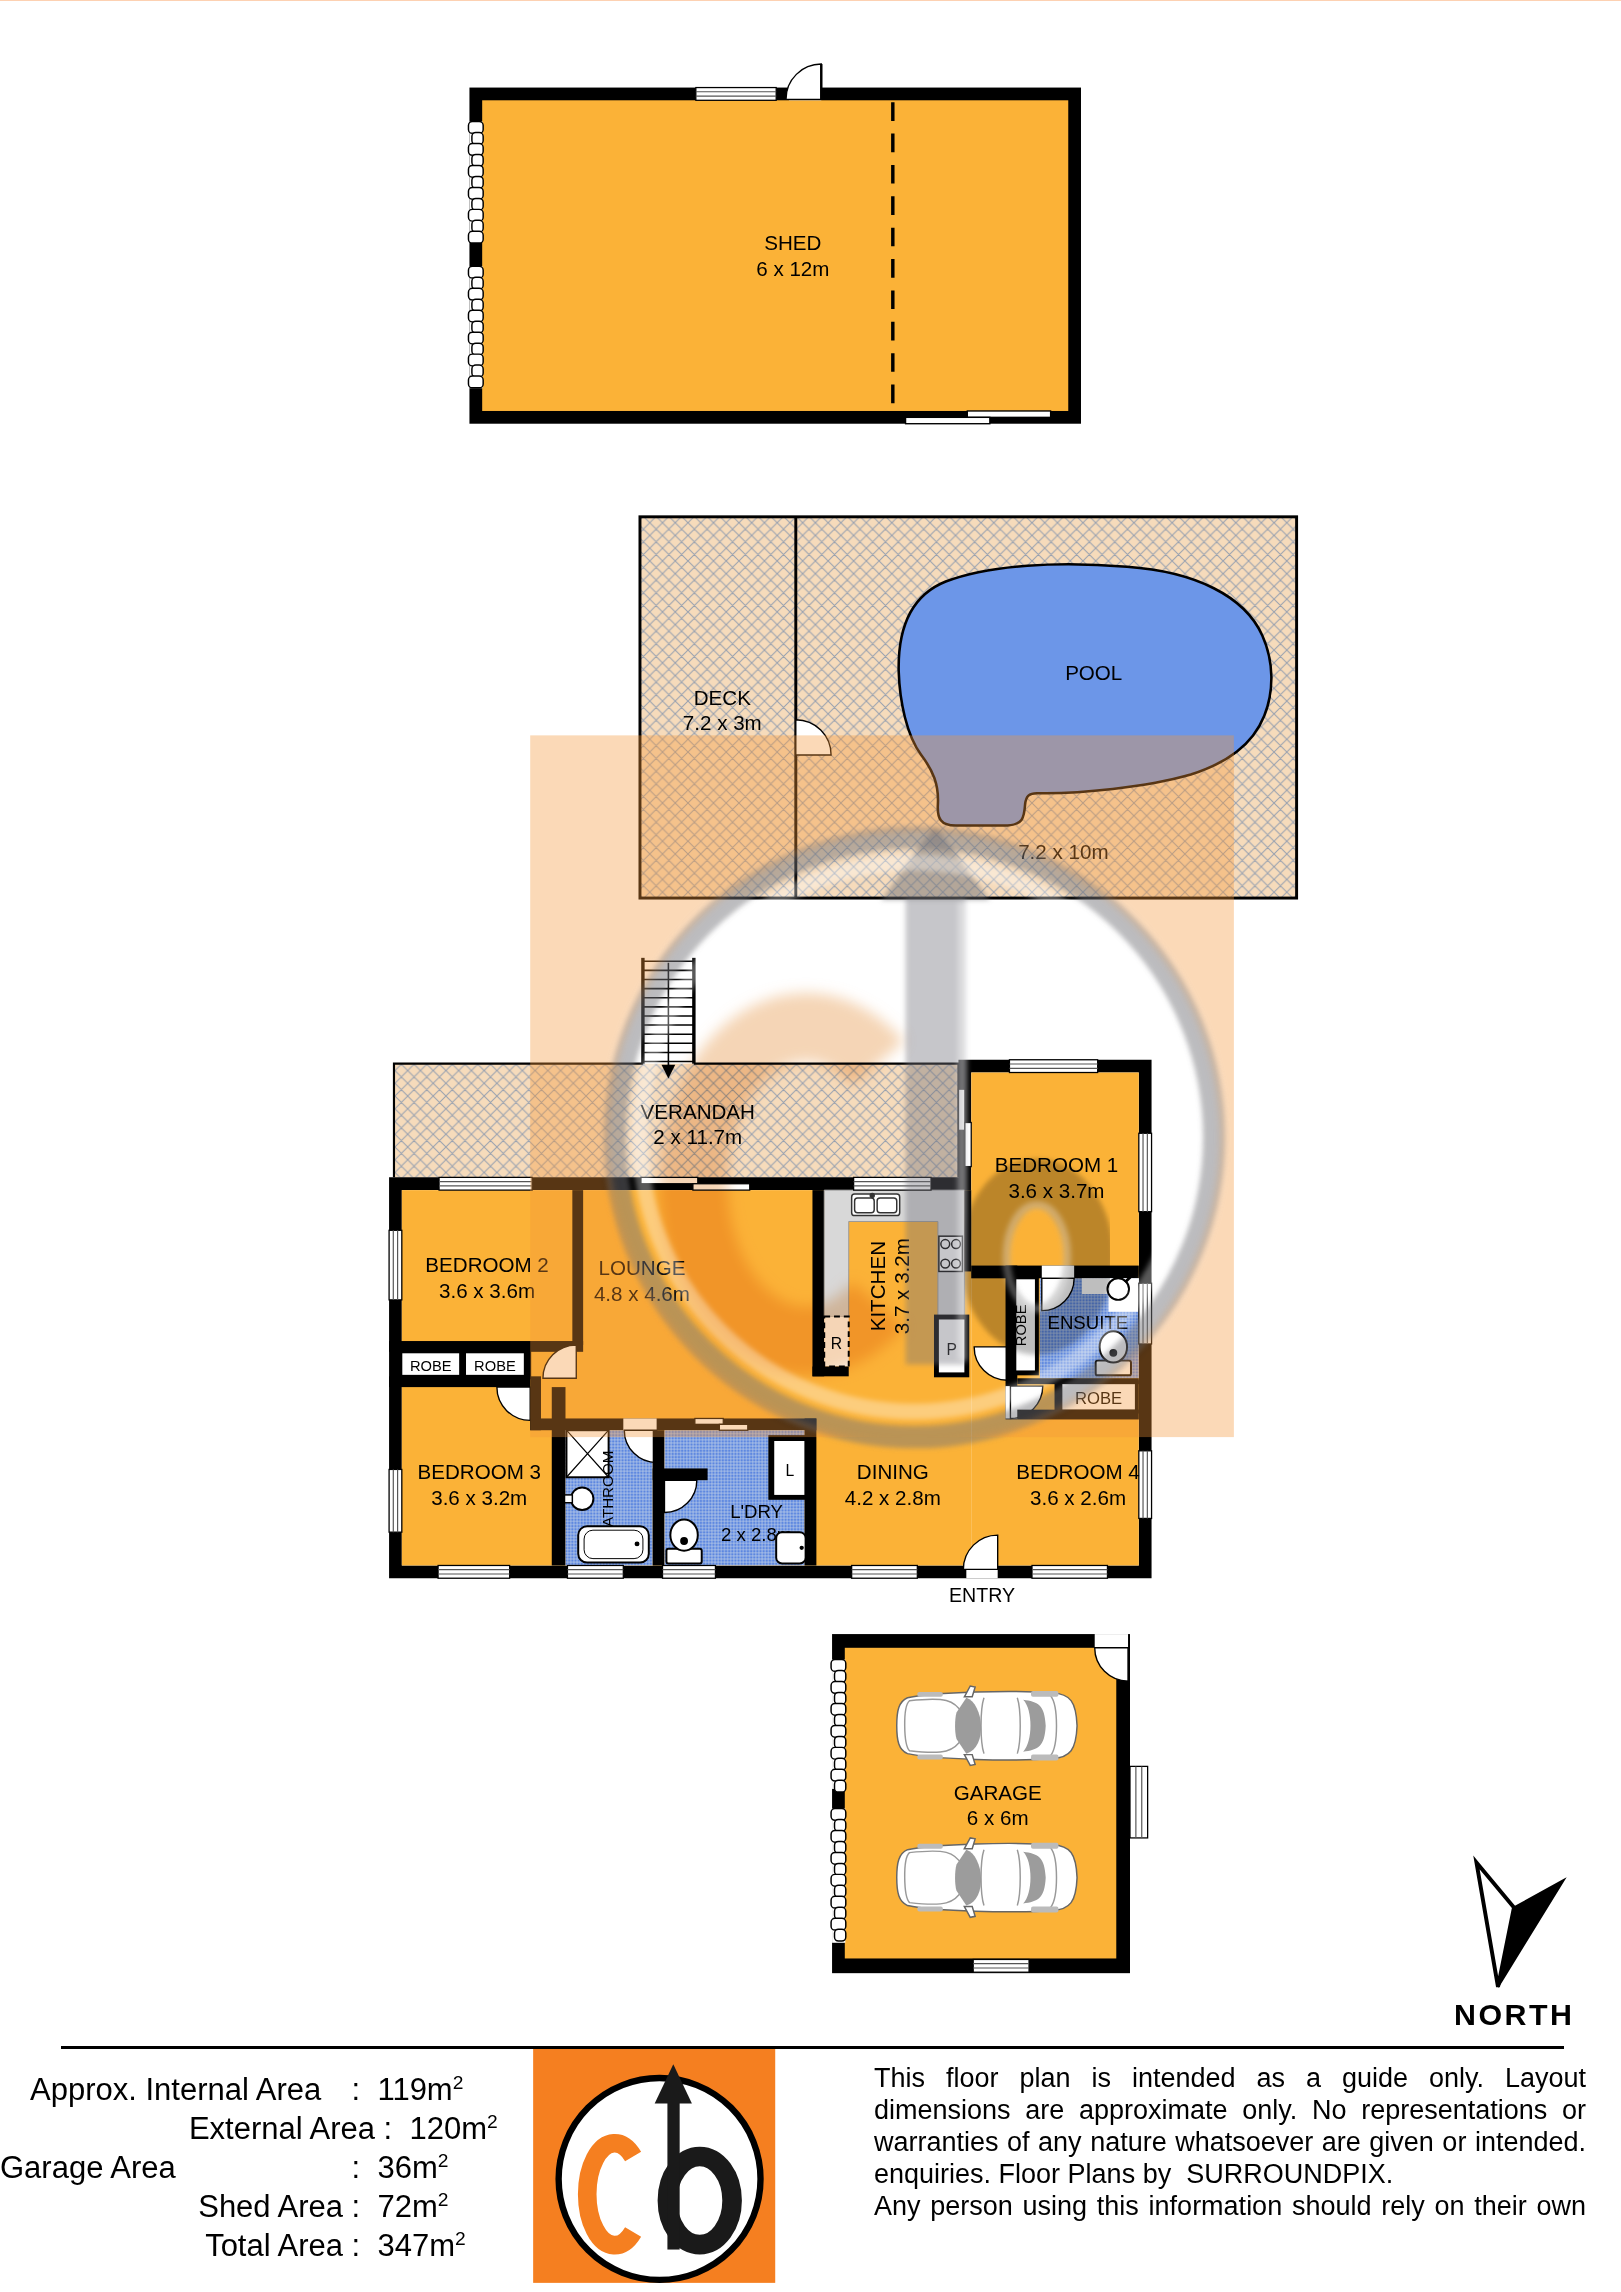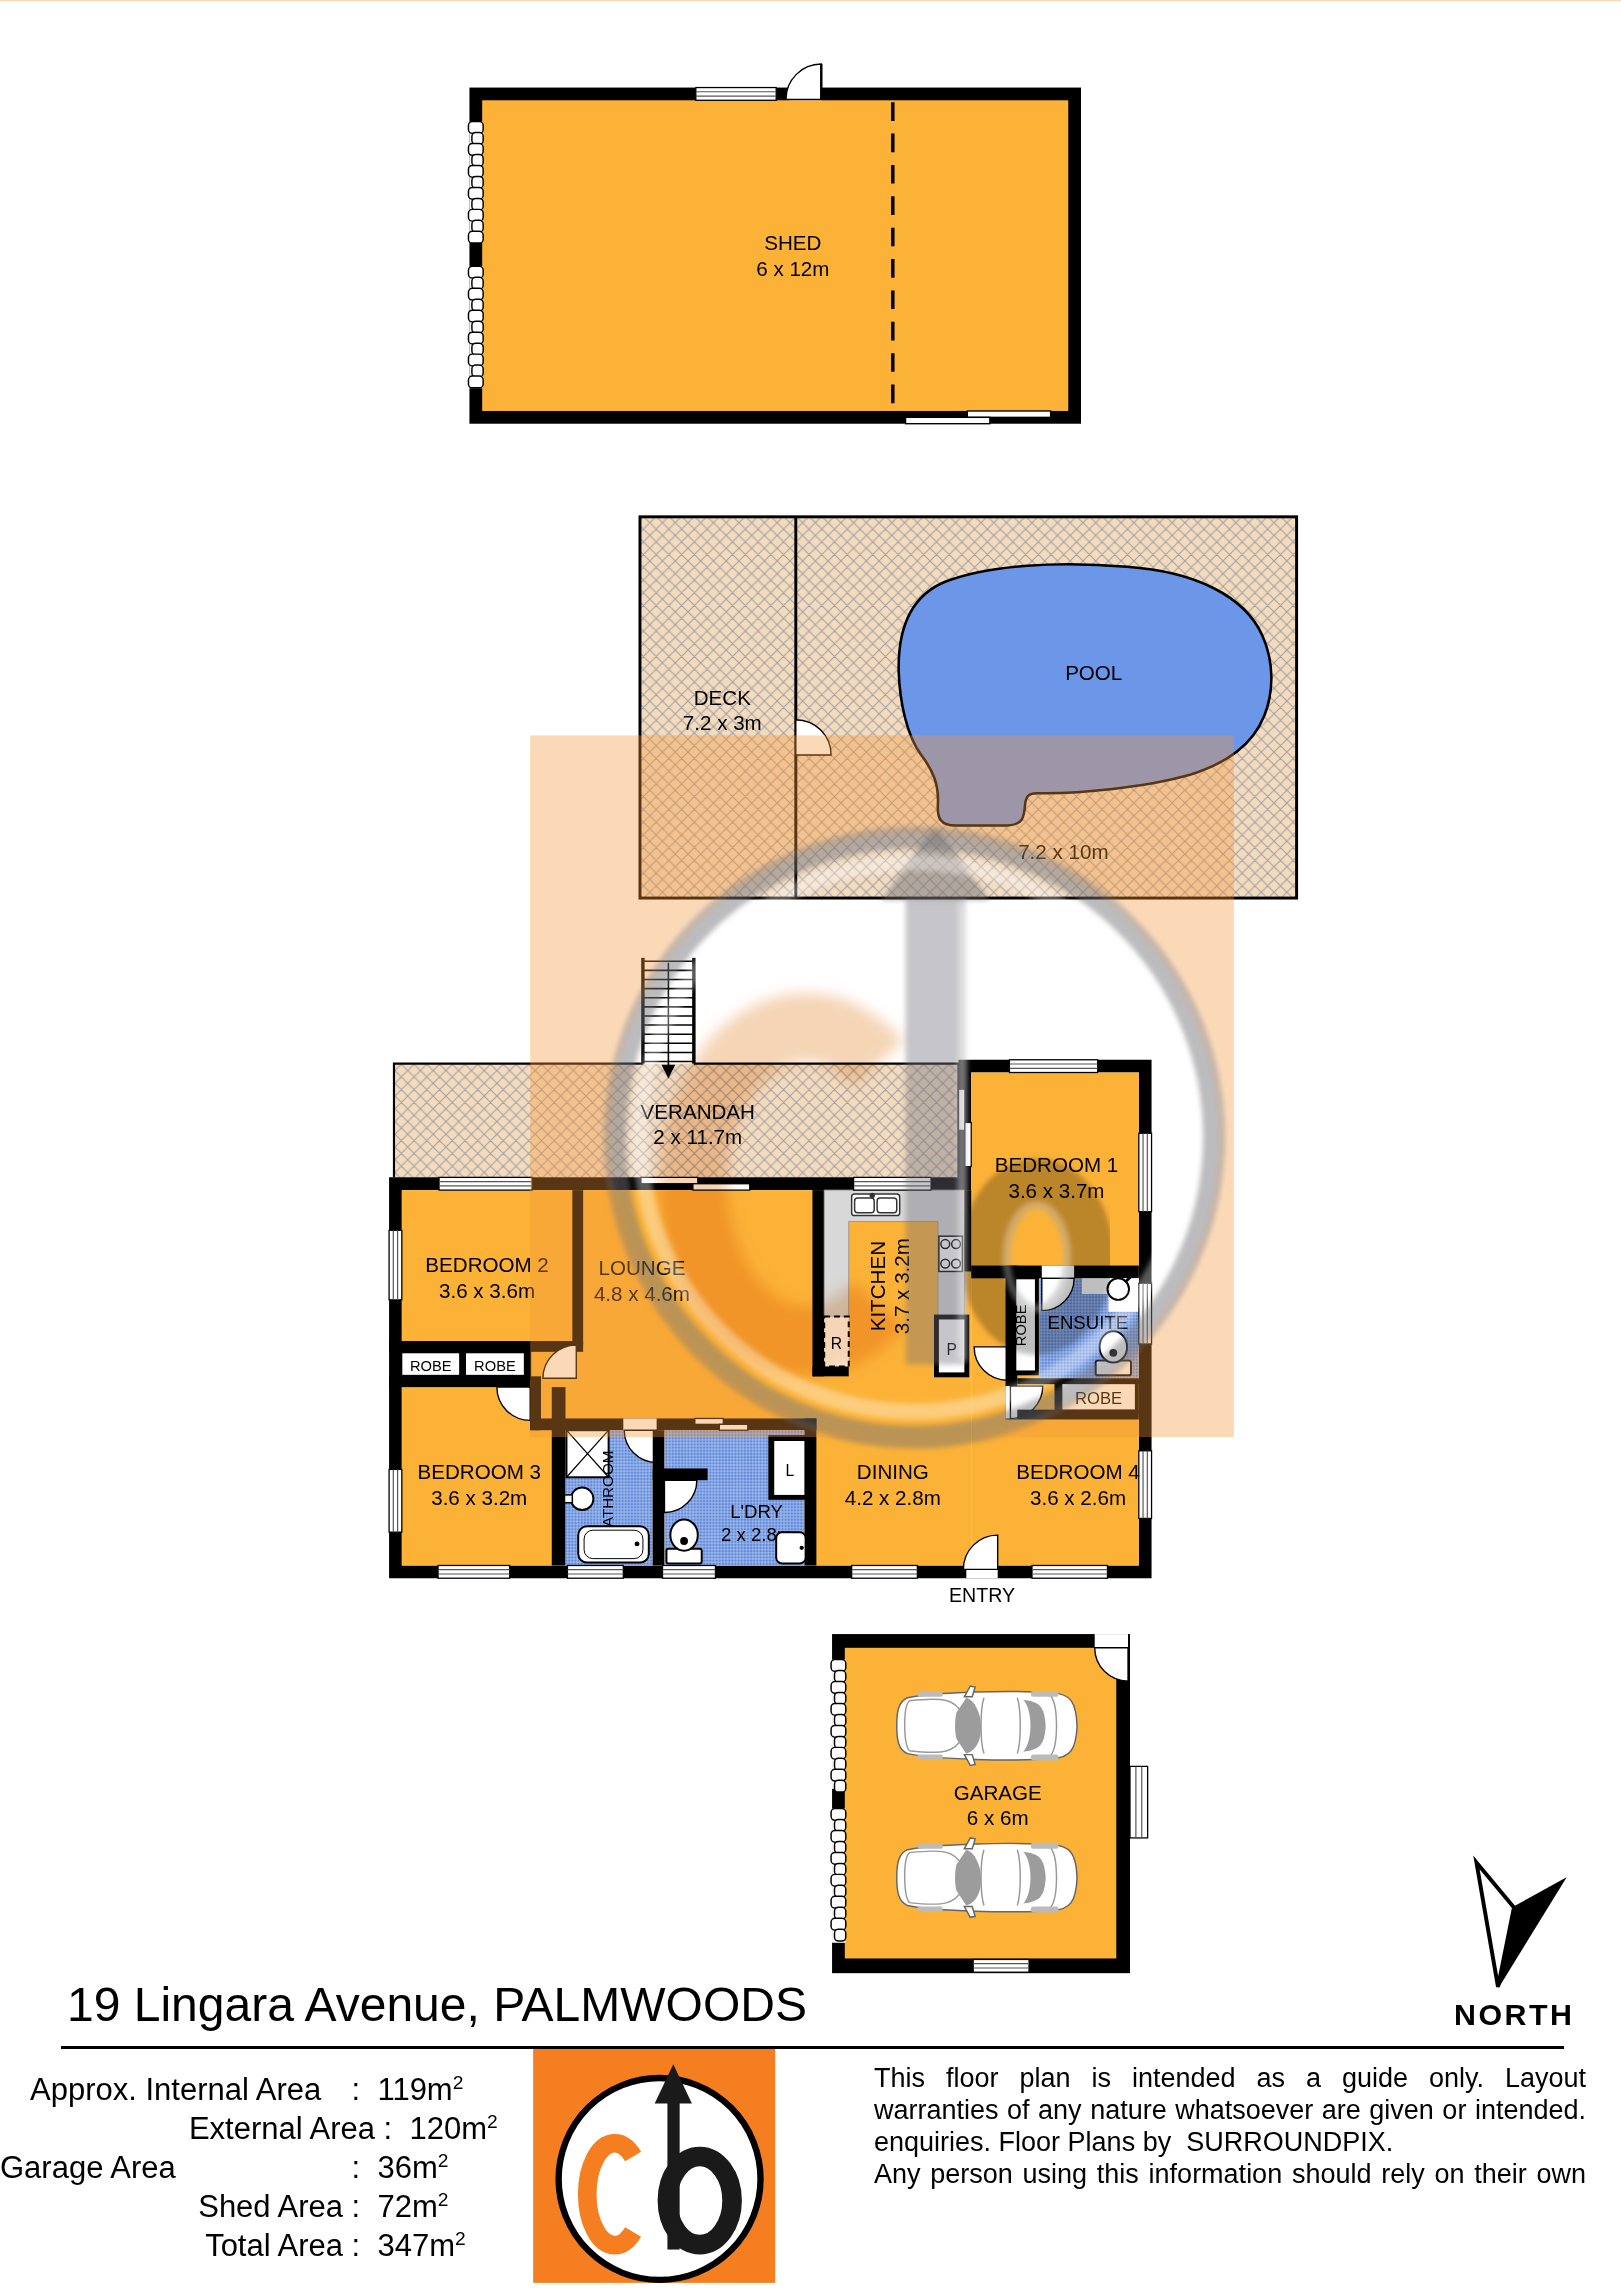--- a/index.html
+++ b/index.html
@@ -518,32 +518,32 @@
 <circle cx="673" cy="2223" r="103" fill="#fff" stroke="#000" stroke-width="6.5"></circle>
 
 <path d="M 646 2200 A 28 52 0 1 0 646 2277" fill="none" stroke="#F57F20" stroke-width="19"></path>
 
 <ellipse cx="714" cy="2245" rx="33" ry="45" fill="none" stroke="#1a1a1a" stroke-width="20"></ellipse>
 <rect x="681" y="2140" width="12.5" height="155" fill="#1a1a1a"></rect>
 <path d="M 687 2106 L 668 2146 L 706 2146 Z" fill="#1a1a1a"></path>
 </svg>
 </div>
 
-<div class="abs" style="left:67px; top:1977px; font-size:48px; color:#000;">19 Lingara Avenue, PALMWOODS</div>
 
 <div class="abs" style="left:61px; top:2046px; width:1503px; height:2.9px; background:#000;"></div>
 
 <div class="abs" style="left:0px; top:2072px; font-size:31px; color:#000;">
   <div style="height:39px;"><span style="display:inline-block; width:343px; text-align:left;padding-left:30px;">Approx. Internal Area</span><span> :&nbsp; 119m<sup>2</sup></span></div>
   <div style="height:39px;"><span style="display:inline-block; width:343px; text-align:right;margin-left:32px;">External Area</span><span> :&nbsp; 120m<sup>2</sup></span></div>
   <div style="height:39px;"><span style="display:inline-block; width:343px; text-align:left;">Garage Area</span><span> :&nbsp; 36m<sup>2</sup></span></div>
   <div style="height:39px;"><span style="display:inline-block; width:343px; text-align:right;">Shed Area</span><span> :&nbsp; 72m<sup>2</sup></span></div>
   <div style="height:39px;"><span style="display:inline-block; width:343px; text-align:right;">Total Area</span><span> :&nbsp; 347m<sup>2</sup></span></div>
 </div>
 
 <div class="abs" style="left:874px; top:2062px; width:712px; font-size:27px; line-height:32px; color:#000;">
   <div style="text-align-last:justify;">This floor plan is intended as a guide only. Layout</div>
+  <div style="text-align-last:justify;">dimensions are approximate only. No representations or</div>
   <div style="text-align-last:justify;">warranties of any nature whatsoever are given or intended.</div>
   <div>enquiries. Floor Plans by&nbsp; SURROUNDPIX.</div>
   <div style="text-align-last:justify;">Any person using this information should rely on their own</div>
 </div>
 </div>
 
 
 </body></html>

